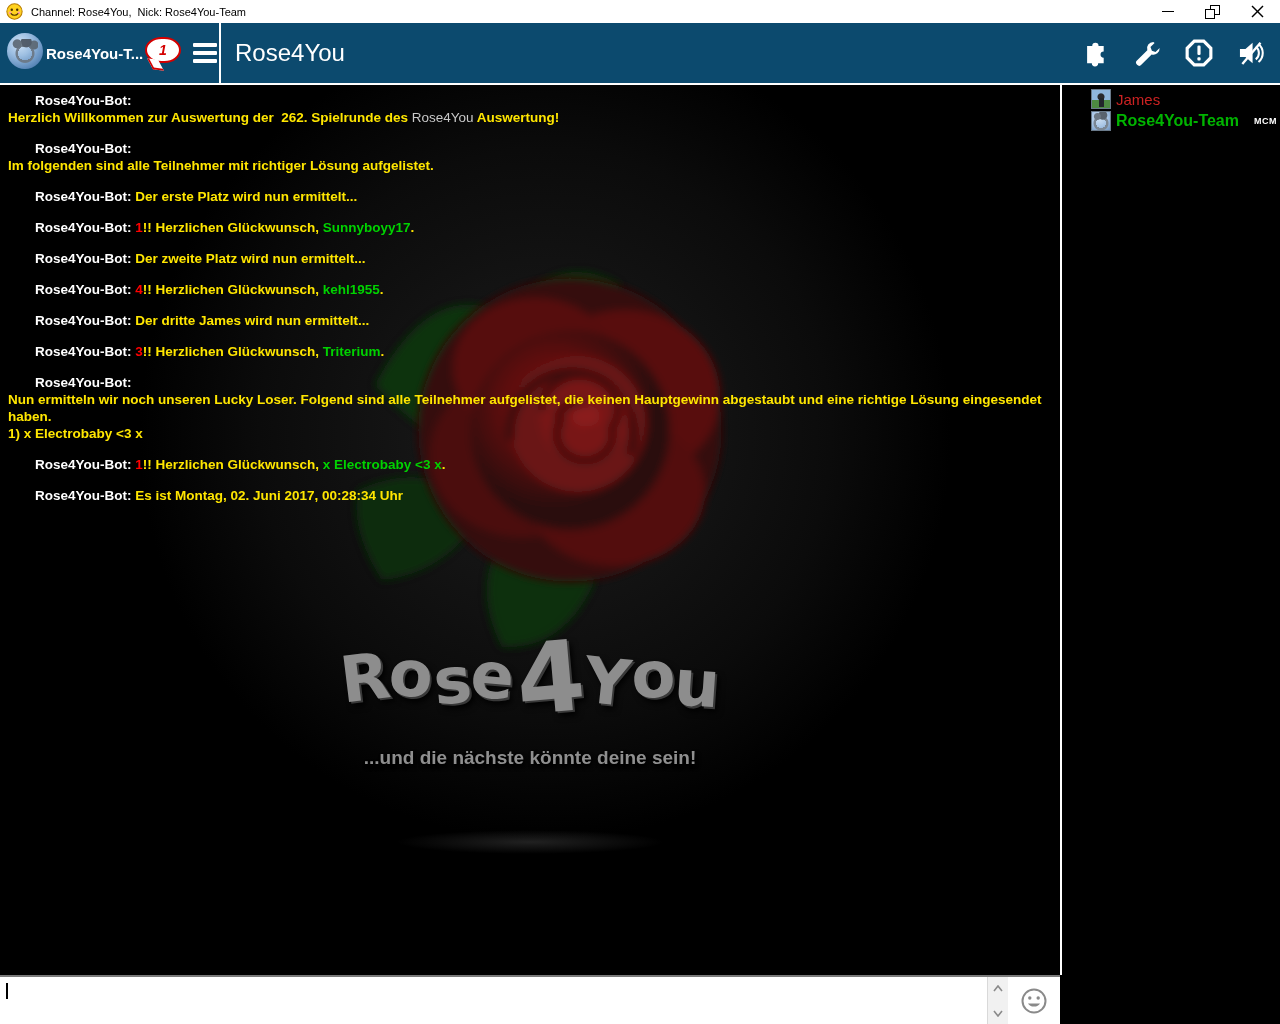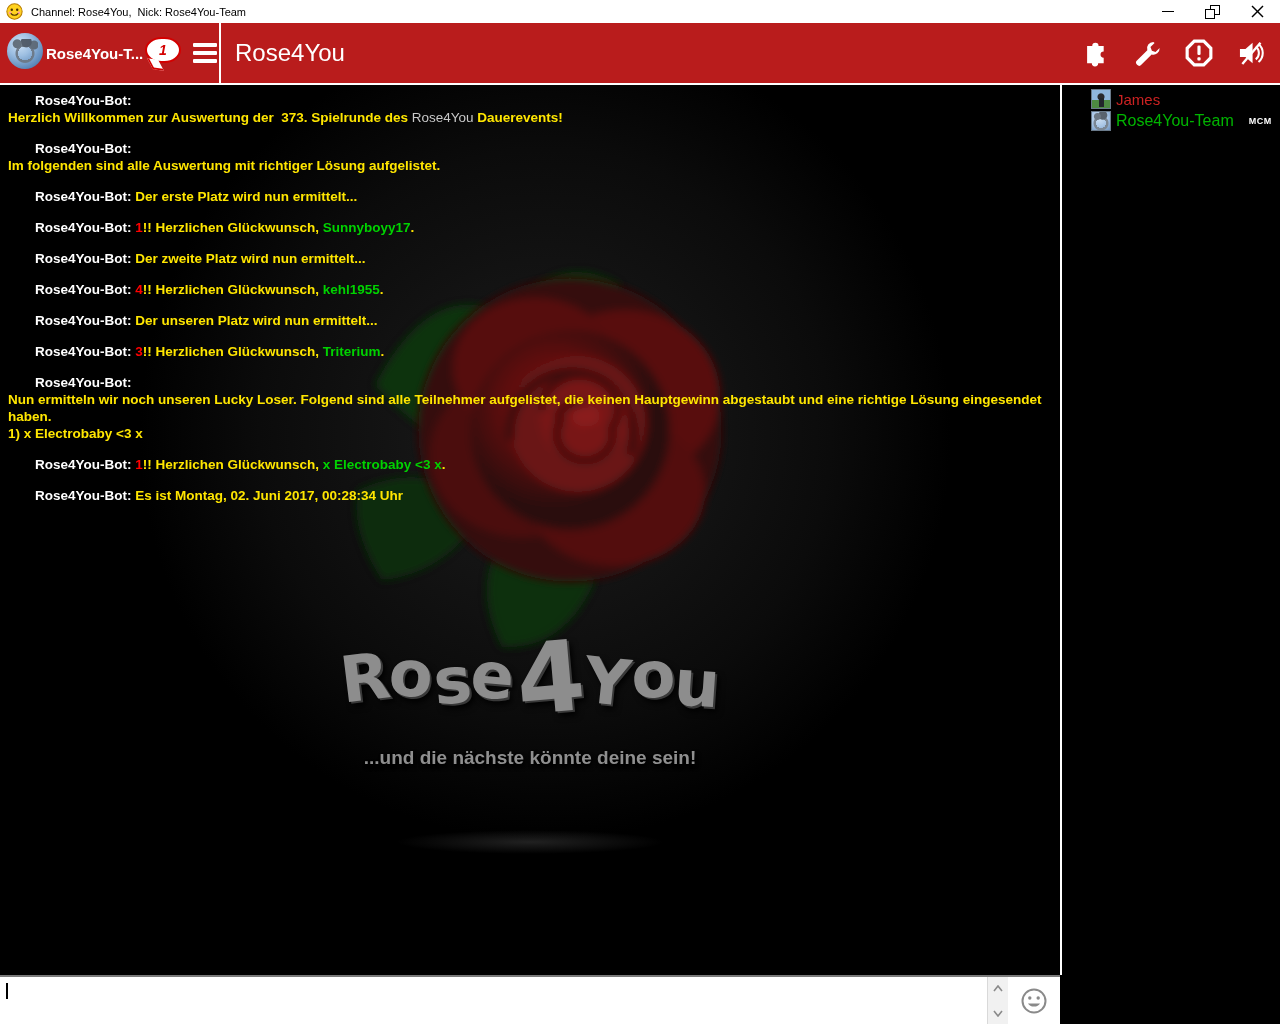--- a/index.html
+++ b/index.html
@@ -13,21 +13,21 @@
   .titlebar-text { font-size:11px; color:#000; white-space:pre; }
   .win-controls { position:absolute; right:0; top:0; height:23px; display:flex; }
   .win-btn { width:45px; height:23px; display:flex; align-items:center; justify-content:center; }
   .min-glyph { width:12px; height:0; border-top:1.5px solid #000; }
   .restore-glyph { position:relative; width:15px; height:14px; }
   .restore-glyph .back { position:absolute; right:0; top:0; width:10px; height:10px; border:1.4px solid #000; }
   .restore-glyph .front { position:absolute; left:0; bottom:0; width:10px; height:10px; border:1.4px solid #000; background:#fff; }
 
   
   .header { position:absolute; left:0; top:23px; width:1280px; height:62px;
-            background:#b91c1c; border-bottom:2px solid #fff; }
+            background:#0c4a6e; border-bottom:2px solid #fff; }
   .hdr-avatar { position:absolute; left:7px; top:10px; width:36px; height:36px;
                 border-radius:50%; overflow:hidden;
                 background:radial-gradient(circle at 35% 30%, #cfe2f5 0%, #9dbfe2 35%, #5a87b8 75%, #2f4f78 100%); }
   .hdr-avatar .doodle { position:absolute; left:5px; top:6px; width:26px; height:24px;
         background:
           radial-gradient(circle at 20% 20%, #5a6570 0 4px, transparent 5px),
           radial-gradient(circle at 55% 12%, #49525c 0 5px, transparent 6px),
           radial-gradient(circle at 85% 25%, #5a6570 0 4px, transparent 5px),
           radial-gradient(circle at 50% 60%, transparent 0 7px, #6b7682 7px 9px, transparent 10px);
         opacity:.9; }
@@ -87,21 +87,21 @@
       radial-gradient(circle at 50% 38%, #2a2a2e 0 3px, transparent 4px),
       linear-gradient(#8fb6dd 0 55%, #4d8a42 55% 100%); }
   .avatar-james { position:relative; }
   .avatar-james::after { content:""; position:absolute; left:7px; top:8px; width:5px; height:9px; background:#22262b; }
   .avatar-team { background:
       radial-gradient(circle at 30% 25%, #6d7884 0 3px, transparent 4px),
       radial-gradient(circle at 60% 18%, #59636e 0 4px, transparent 5px),
       radial-gradient(circle at 50% 62%, transparent 0 5px, #7b8794 5px 7px, transparent 8px),
       radial-gradient(circle at 40% 35%, #cfe0f2 0%, #a9c6e6 50%, #6f94c0 100%); }
   .user-name-james { color:#cc2222; font-size:15px; }
-  .user-name-team { color:#00b400; font-size:16px; font-weight:normal; }
+  .user-name-team { color:#00b400; font-size:16px; font-weight:bold; }
   .user-badge { color:#fff; font-size:9px; font-weight:bold; vertical-align:top; margin-left:15px; letter-spacing:0.5px; }
 
   
   .composer { position:absolute; left:0; top:975px; width:1060px; height:49px;
               background:#fff; border-top:2px solid #7a7a7a; display:flex; }
   .composer-input { position:relative; flex:1 1 auto; background:#fff; border-right:1px solid #d9d9d9; }
   .composer-input textarea { position:absolute; inset:0; width:100%; height:100%;
               border:none; outline:none; resize:none; background:transparent;
               font-family:"Liberation Sans", sans-serif; font-size:14px; padding:4px 6px; }
   .caret { position:absolute; left:6px; top:6px; width:2px; height:16px; background:#000; }
@@ -222,40 +222,40 @@
 
   <div class="logo-box">
     <div class="logo-letters" id="logo-letters"><span>R</span><span>o</span><span>s</span><span>e</span><span>4</span><span>Y</span><span>o</span><span>u</span></div>
     <div class="tagline">...und die nächste könnte deine sein!</div>
   </div>
   <div class="floor-shadow"></div>
 
   <div class="messages" id="chat-messages">
       <div class="msg">
         <div class="line"><span class="seg-name">Rose4You-Bot:</span></div>
-        <div class="line"><span class="seg-y">Herzlich Willkommen zur Auswertung der  373. Spielrunde des </span><span class="seg-w">Rose4You</span><span class="seg-y"> Dauerevents!</span></div>
+        <div class="line"><span class="seg-y">Herzlich Willkommen zur Auswertung der  262. Spielrunde des </span><span class="seg-w">Rose4You</span><span class="seg-y"> Auswertung!</span></div>
       </div>
       <div class="msg">
         <div class="line"><span class="seg-name">Rose4You-Bot:</span></div>
-        <div class="line"><span class="seg-y">Im folgenden sind alle Auswertung mit richtiger Lösung aufgelistet.</span></div>
+        <div class="line"><span class="seg-y">Im folgenden sind alle Teilnehmer mit richtiger Lösung aufgelistet.</span></div>
       </div>
       <div class="msg">
         <div class="line"><span class="seg-name">Rose4You-Bot: </span><span class="seg-y">Der erste Platz wird nun ermittelt...</span></div>
       </div>
       <div class="msg">
         <div class="line"><span class="seg-name">Rose4You-Bot: </span><span class="seg-r">1</span><span class="seg-y">!! Herzlichen Glückwunsch, </span><span class="seg-g">Sunnyboyy17</span><span class="seg-y">.</span></div>
       </div>
       <div class="msg">
         <div class="line"><span class="seg-name">Rose4You-Bot: </span><span class="seg-y">Der zweite Platz wird nun ermittelt...</span></div>
       </div>
       <div class="msg">
         <div class="line"><span class="seg-name">Rose4You-Bot: </span><span class="seg-r">4</span><span class="seg-y">!! Herzlichen Glückwunsch, </span><span class="seg-g">kehl1955</span><span class="seg-y">.</span></div>
       </div>
       <div class="msg">
-        <div class="line"><span class="seg-name">Rose4You-Bot: </span><span class="seg-y">Der unseren Platz wird nun ermittelt...</span></div>
+        <div class="line"><span class="seg-name">Rose4You-Bot: </span><span class="seg-y">Der dritte James wird nun ermittelt...</span></div>
       </div>
       <div class="msg">
         <div class="line"><span class="seg-name">Rose4You-Bot: </span><span class="seg-r">3</span><span class="seg-y">!! Herzlichen Glückwunsch, </span><span class="seg-g">Triterium</span><span class="seg-y">.</span></div>
       </div>
       <div class="msg">
         <div class="line"><span class="seg-name">Rose4You-Bot:</span></div>
         <div class="line"><span class="seg-y">Nun ermitteln wir noch unseren Lucky Loser. Folgend sind alle Teilnehmer aufgelistet, die keinen Hauptgewinn abgestaubt und eine richtige Lösung eingesendet haben.</span></div>
         <div class="line"><span class="seg-y">1) x Electrobaby &lt;3 x</span></div>
       </div>
       <div class="msg">

